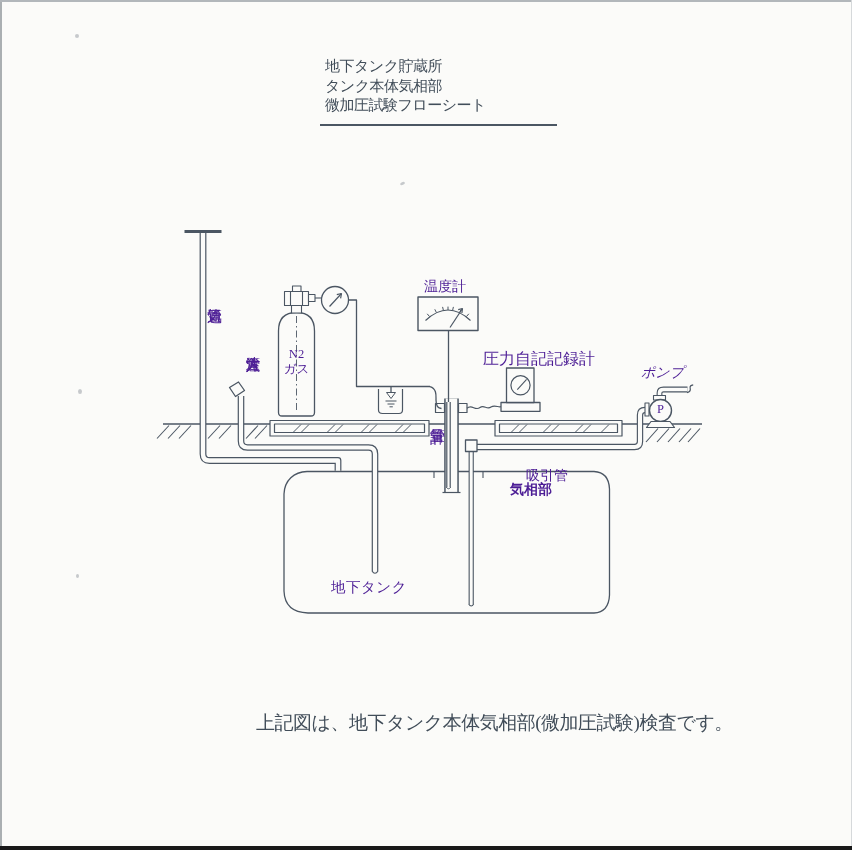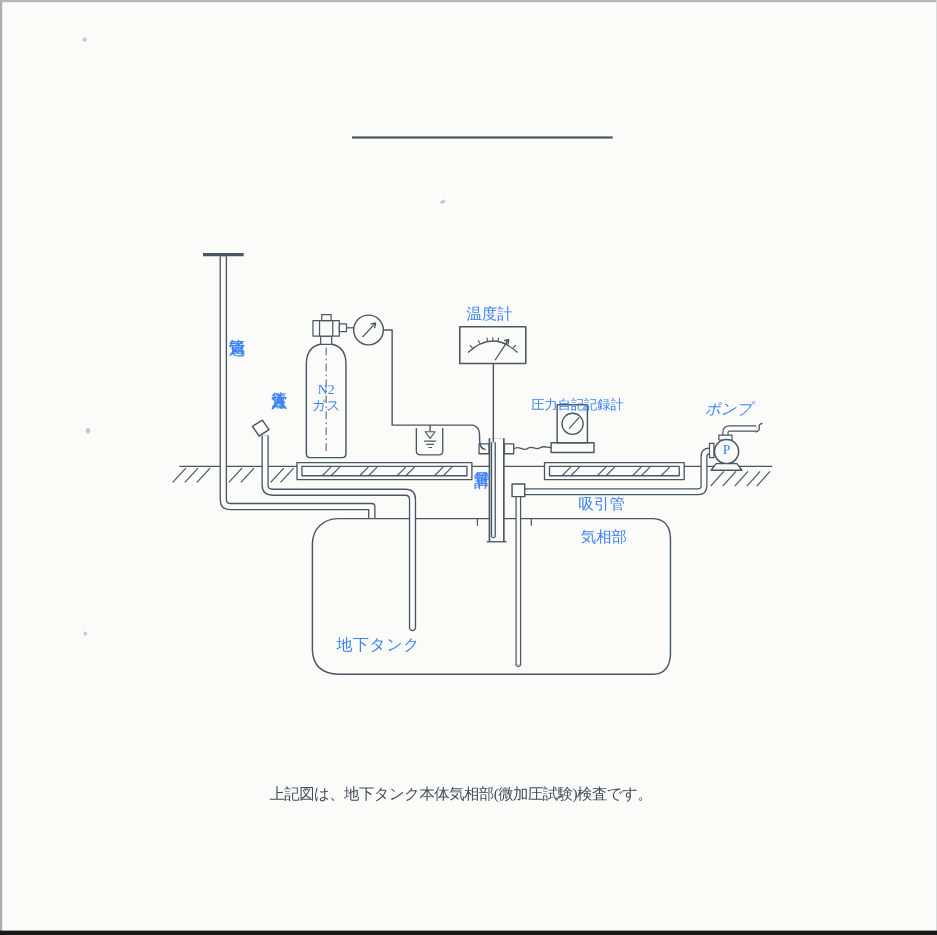--- a/index.html
+++ b/index.html
@@ -25,35 +25,35 @@
     font-size:15px;line-height:19.5px;letter-spacing:-0.5px;
     white-space:nowrap;
   }
   #title-underline{
     position:absolute;left:320px;top:124px;width:237px;height:1.8px;
     background:#4b5663;
   }
 
   
   #footer-block{
-    position:absolute;left:245px;top:714px;
-    font-size:14px;line-height:17.5px;letter-spacing:-0.5px;
+    position:absolute;left:256px;top:714px;
+    font-size:19px;line-height:17.5px;letter-spacing:-0.5px;
     white-space:nowrap;
     text-align:center;
   }
 
   
-  .lbl{position:absolute;font-size:14px;line-height:1.1;white-space:nowrap;color:#3b82f6;}
+  .lbl{position:absolute;font-size:14px;line-height:1.1;white-space:nowrap;color:#4c1d95;}
   .lbl.vert{writing-mode:vertical-rl;text-orientation:upright;letter-spacing:0px;}
   #lbl-thermometer{left:424px;top:279px;}
-  #lbl-recorder{left:483px;top:362px;font-size:12px;}
+  #lbl-recorder{left:483px;top:350px;font-size:16px;}
   #lbl-pump{left:641px;top:365px;font-style:italic;}
-  #lbl-suction{left:526px;top:452px;}
-  #lbl-vapor{left:528px;top:482px;}
-  #lbl-tank{left:306px;top:580px;font-size:14.5px;letter-spacing:.5px;}
+  #lbl-suction{left:526px;top:468px;}
+  #lbl-vapor{left:510px;top:482px;font-weight:bold;}
+  #lbl-tank{left:331px;top:580px;font-size:14.5px;letter-spacing:.5px;}
   #lbl-vent{left:206px;top:297px;font-size:15px;}
   #lbl-injection{left:244px;top:345px;font-size:14.5px;}
   #lbl-measuring{left:429px;top:417px;font-size:15px;}
   #lbl-n2{left:280px;top:347px;width:33px;text-align:center;font-size:12.5px;line-height:15px;}
   #lbl-pump-symbol{left:653px;top:402.5px;width:15px;text-align:center;font-size:12.5px;}
 
   svg{position:absolute;left:0;top:0;}
 </style>
 </head>
 <body>
@@ -215,20 +215,23 @@
     <g stroke-width="1.3">
       <path d="M467,408.3 C472,403.5 475,411.5 480,407.5 C484,404.5 487,410 491,407 C495,404.5 499,408 501.5,406.5" stroke-width="1.2"></path>
       <rect x="501" y="402.5" width="39" height="8.8" fill="#fbfbf9"></rect>
       <rect x="506.5" y="368" width="27.5" height="34.5" fill="#fbfbf9"></rect>
       <circle cx="520.5" cy="385.3" r="9.6" stroke-width="1.2"></circle>
       <path d="M517.3,389.6 L526.6,379.4" stroke-width="1.1"></path>
     </g>
   </svg>
 
   <div id="title-block">
+    <div>地下タンク貯蔵所</div>
+    <div>タンク本体気相部</div>
+    <div>微加圧試験フローシート</div>
   </div>
   <div id="title-underline"></div>
 
   <div class="lbl vert" id="lbl-vent">通気管</div>
   <div class="lbl vert" id="lbl-injection">遠方注入管</div>
   <div class="lbl" id="lbl-n2">
     <div>N2</div>
     <div>ガス</div>
   </div>
   <div class="lbl" id="lbl-thermometer">温度計</div>

